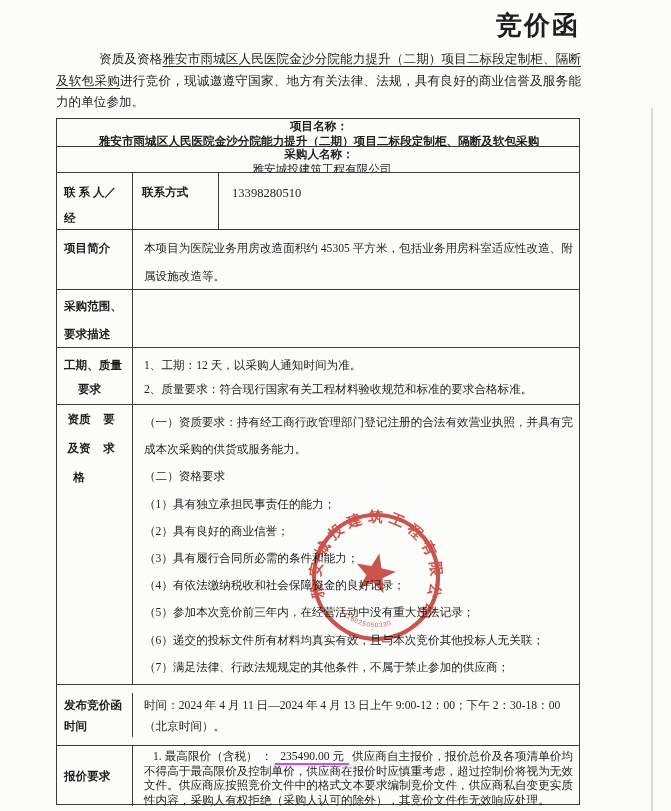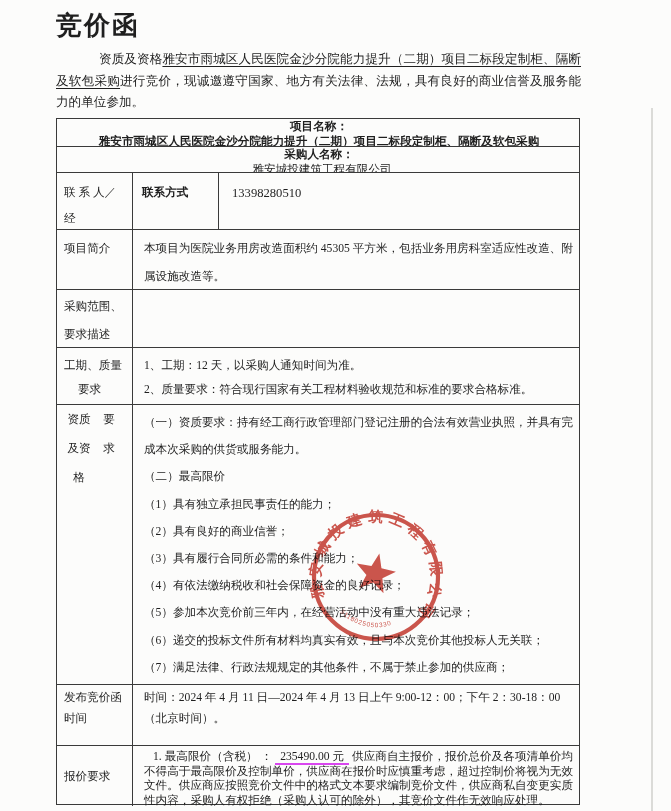--- a/index.html
+++ b/index.html
@@ -10,50 +10,50 @@
   }
   html,body{margin:0;padding:0;}
   body{background:#ffffff;}
   .doc{
     position:relative; width:671px; height:811px; overflow:hidden;
     background:var(--paper); color:var(--ink);
     font-family:"Liberation Serif","DejaVu Serif",serif;
   }
   .title{
     position:absolute; top:8px; left:56px; width:524px;
-    text-align:left; font-size:26px; font-weight:bold; letter-spacing:2px;
+    text-align:right; font-size:26px; font-weight:bold; letter-spacing:2px;
   }
   .intro{
     position:absolute; top:49px; left:56px; width:525px; margin:0;
     font-size:12.6px; line-height:21.7px; text-align:justify; text-indent:43px;
   }
   .u{ text-decoration:underline; text-underline-offset:3px; }
   .tbl{
     position:absolute; top:118px; left:56px; width:524px; height:687px;
     border:1px solid var(--table_line); box-sizing:border-box;
     font-size:11.6px;
   }
   .row{ display:flex; box-sizing:border-box; border-top:1px solid var(--table_line); overflow:hidden;}
   .row:first-child{ border-top:none; }
   .r1{ height:27px; }
   .r2{ height:26px; }
   .r3{ height:57px; }
   .r4{ height:60px; }
   .r5{ height:58px; }
   .r6{ height:57px;justify-content:space-between; }
   .r7{ height:280px; }
-  .r8{ height:61px; }
+  .r8{ height:61px;align-items:center; }
   .r9{ height:61px; }
   .cell{ box-sizing:border-box; overflow:hidden;flex-direction:column; }
   .full{ width:100%; padding:0 6px 0 8px; display:flex; align-items:center; }
   .bold{ font-weight:bold; }
   .lab{
     width:76px; flex:0 0 76px; box-sizing:border-box;
     border-right:1px solid var(--table_line);
-    font-weight:normal; padding-left:7px; padding-right:8px;
+    font-weight:bold; padding-left:7px; padding-right:8px;
   }
   .con{ flex:1; box-sizing:border-box; padding-left:11px; padding-right:6px; }
   .con p{ margin:0; text-align:justify; }
   
   .c2{ width:148px; flex:0 0 148px; border-right:1px solid var(--table_line); padding:7px 4px 0 11px; line-height:26px;}
   .c3l{ width:86px; flex:0 0 86px; border-right:1px solid var(--table_line); font-weight:bold; padding:7px 0 0 9px; line-height:26px;}
   .c4{ flex:1; padding:7px 4px 0 13px; line-height:26px; font-size:12.6px;}
   .lab.l3{ padding-top:7px; line-height:26px; }
   .lab.l4{ padding-top:5px; line-height:27.5px; }
   .con.k4{ padding-top:5px; line-height:27.5px; }
@@ -139,21 +139,21 @@
       </div>
     </div>
 
     <div class="row r7">
       <div class="lab l7">
         <div class="tc">资质及资格</div>
         <div class="tc">要求</div>
       </div>
       <div class="con k7">
         <p>（一）资质要求：持有经工商行政管理部门登记注册的合法有效营业执照，并具有完成本次采购的供货或服务能力。</p>
-        <p>（二）最高限价</p>
+        <p>（二）资格要求</p>
         <p>（1）具有独立承担民事责任的能力；</p>
         <p>（2）具有良好的商业信誉；</p>
         <p>（3）具有履行合同所必需的条件和能力；</p>
         <p>（4）有依法缴纳税收和社会保障资金的良好记录；</p>
         <p>（5）参加本次竞价前三年内，在经营活动中没有重大违法记录；</p>
         <p>（6）递交的投标文件所有材料均真实有效，且与本次竞价其他投标人无关联；</p>
         <p>（7）满足法律、行政法规规定的其他条件，不属于禁止参加的供应商；</p>
       </div>
     </div>
 

